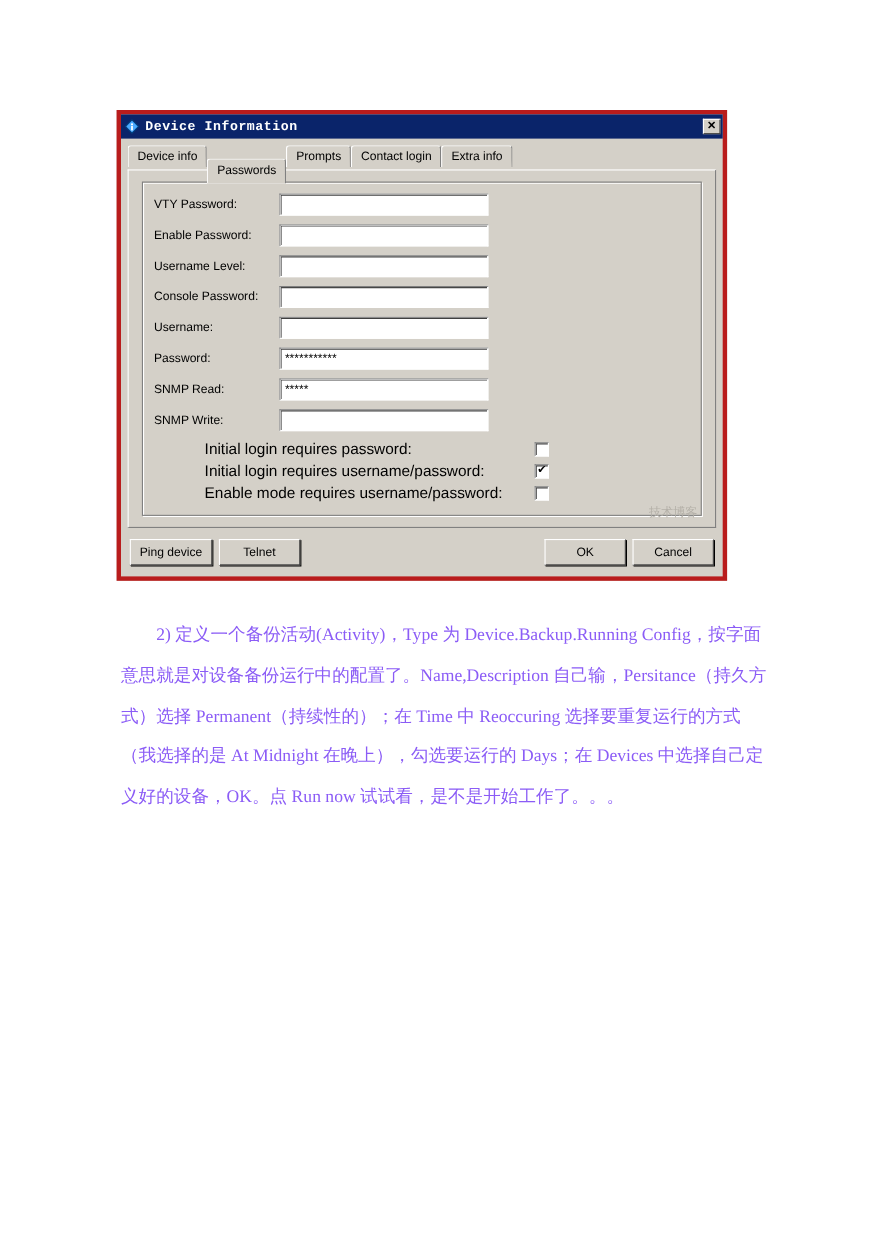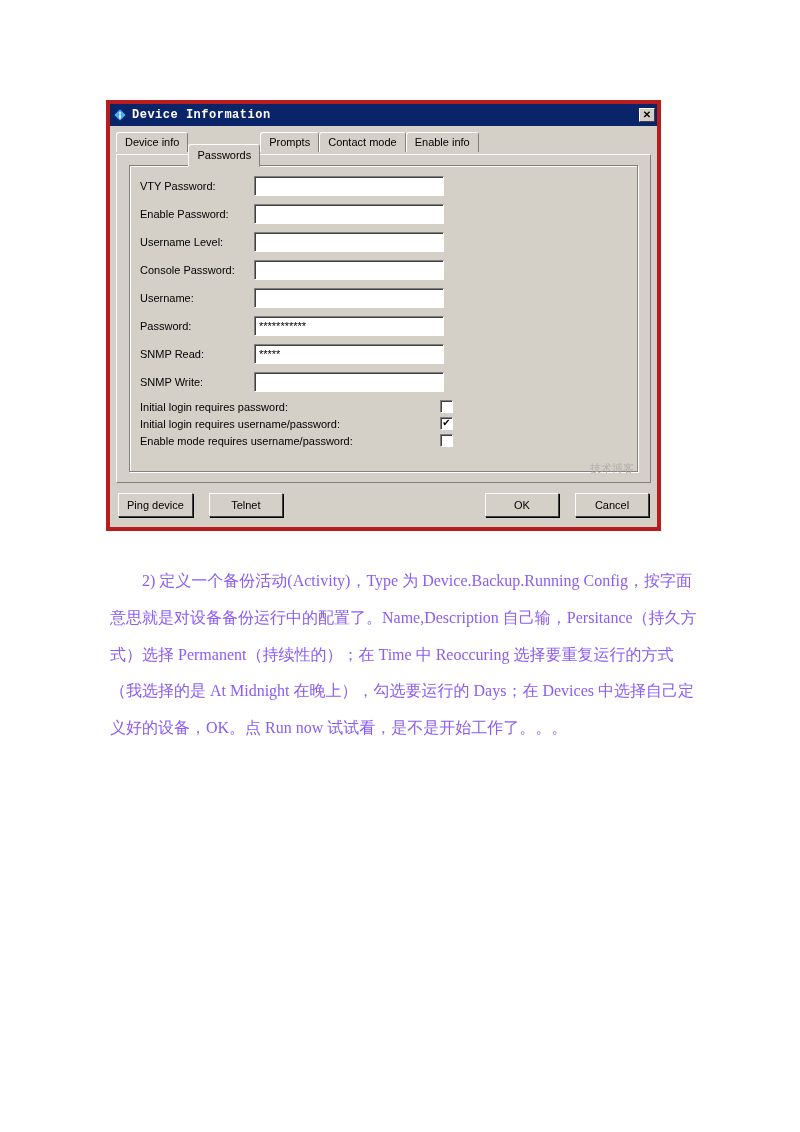--- a/index.html
+++ b/index.html
@@ -93,21 +93,21 @@
   border-right-color: #808080;
   border-bottom-color: #808080;
   background: #d4d0c8;
   padding: 10px 12px 10px 12px;
   position: relative;
   z-index: 1;
 }
 .inner-frame {
   border: 1px solid #808080;
   box-shadow: inset 1px 1px 0 #fff, 1px 1px 0 #fff;
-  padding: 10px 10px 20px 10px;
+  padding: 10px 10px 8px 10px;
 }
 .field-row {
   display: flex;
   align-items: center;
   margin-bottom: 8px;
 }
 .field-label {
   width: 114px;
   font-size: 11px;
 }
@@ -126,40 +126,41 @@
   font-family: inherit;
 }
 .check-row {
   display: flex;
   align-items: center;
   margin-top: 4px;
   margin-bottom: 4px;
 }
 .check-label {
   width: 300px;
-  font-size: 11px;
+  font-size: 14px;
+  margin-left: 46px;
 }
 .checkbox {
   width: 13px;
   height: 13px;
   border: 1px solid #808080;
   border-right-color: #fff;
   border-bottom-color: #fff;
   box-shadow: inset 1px 1px 0 #404040;
   background: #fff;
   display: inline-block;
   text-align: center;
   line-height: 10px;
   font-size: 10px;
   cursor: pointer;
 }
 .button-bar {
   display: flex;
   padding: 6px 8px 10px 8px;
-  gap: 16px;
+  gap: 6px;
 }
 .btn {
   height: 24px;
   min-width: 74px;
   padding: 0 8px;
   background: #d4d0c8;
   border: 1px solid #404040;
   border-top-color: #fff;
   border-left-color: #fff;
   box-shadow: 1px 1px 0 #000;
@@ -205,22 +206,22 @@
       </span>
       <span class="title-text">Device Information</span>
       <span class="close-btn">✕</span>
     </div>
 
     <div class="tab-area">
       <div class="tabs">
         <div class="tab">Device info</div>
         <div class="tab active">Passwords</div>
         <div class="tab">Prompts</div>
-        <div class="tab">Contact mode</div>
-        <div class="tab">Enable info</div>
+        <div class="tab">Contact login</div>
+        <div class="tab">Extra info</div>
       </div>
 
       <div class="tab-panel">
         <div class="inner-frame">
 
           <div class="field-row">
             <span class="field-label">VTY Password:</span>
             <input class="text-input" value="" style="">
           </div>
           <div class="field-row">

